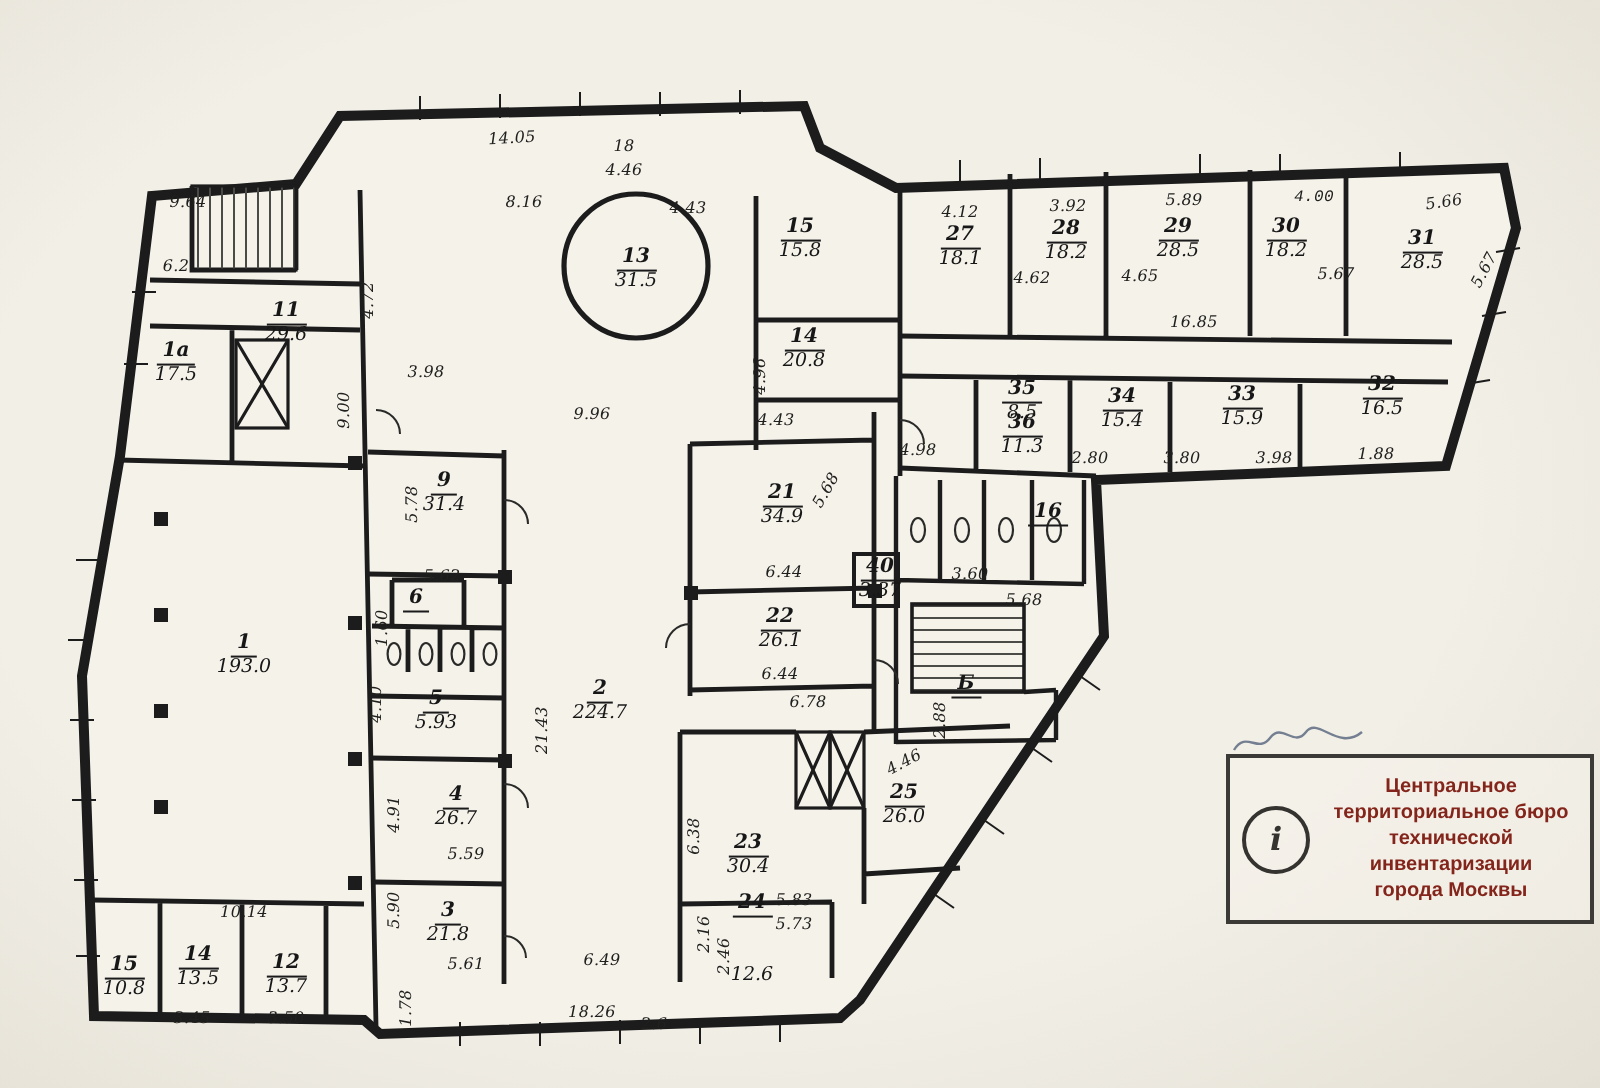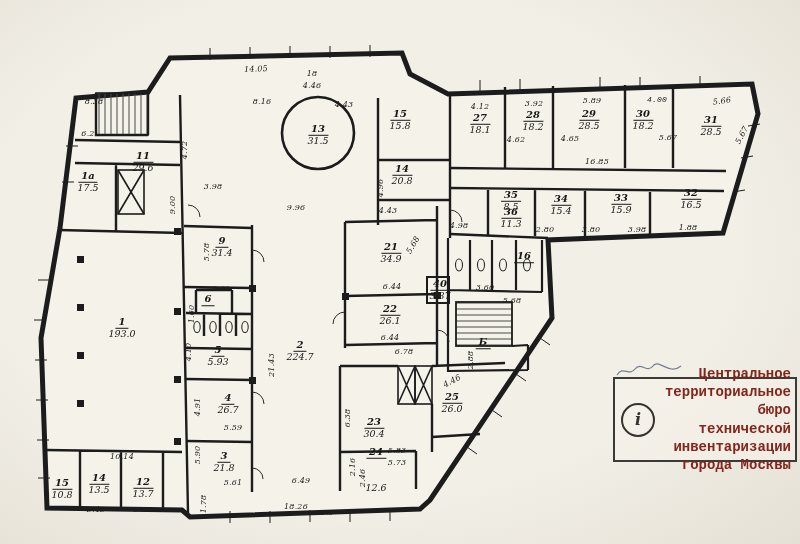--- a/index.html
+++ b/index.html
@@ -40,23 +40,23 @@
     position:absolute;left:613px;top:377px;width:184px;height:85px;
     border:2.5px solid #3c3a36;background:rgba(246,243,235,.55);
     display:flex;align-items:center;box-sizing:border-box;padding:4px 4px 4px 6px;
   }
   .stamp-icon{
     width:30px;height:30px;border:2px solid #35332f;border-radius:50%;
     flex:0 0 30px;display:flex;align-items:center;justify-content:center;
     font-size:16px;font-style:italic;font-weight:bold;color:#35332f;margin-right:5px;
   }
   .stamp-text{
-    flex:1;text-align:right;color:#84251b;
-    font-family:Liberation Mono, monospace;font-weight:bold;
-    font-size:14px;line-height:1.3;
+    flex:1;text-align:center;color:#84251b;
+    font-family:Liberation Sans, sans-serif;font-weight:bold;
+    font-size:10px;line-height:1.3;
   }
   .stamp-note{position:absolute;right:0;top:-18px;}
 </style>
 </head>
 <body>
 
 <div class="page">
 
   <svg width="800" height="544" viewBox="0 0 800 544">
     <defs>
@@ -283,21 +283,21 @@
       <span class="dim-label" style="left: 722px; top: 101px; transform: translate(-50%, -50%) rotate(-8deg);">5.66</span>
       <span class="dim-label" style="left: 516px; top: 139px; transform: translate(-50%, -50%) rotate(0deg);">4.62</span>
       <span class="dim-label" style="left: 570px; top: 138px; transform: translate(-50%, -50%) rotate(0deg);">4.65</span>
       <span class="dim-label" style="left: 668px; top: 137px; transform: translate(-50%, -50%) rotate(0deg);">5.67</span>
       <span class="dim-label" style="left: 742px; top: 135px; transform: translate(-50%, -50%) rotate(-62deg);">5.67</span>
       <span class="dim-label" style="left: 597px; top: 161px; transform: translate(-50%, -50%) rotate(0deg);">16.85</span>
       <span class="dim-label" style="left: 545px; top: 229px; transform: translate(-50%, -50%) rotate(0deg);">2.80</span>
       <span class="dim-label" style="left: 591px; top: 229px; transform: translate(-50%, -50%) rotate(0deg);">3.80</span>
       <span class="dim-label" style="left: 637px; top: 229px; transform: translate(-50%, -50%) rotate(0deg);">3.98</span>
       <span class="dim-label" style="left: 688px; top: 227px; transform: translate(-50%, -50%) rotate(0deg);">1.88</span>
-      <span class="dim-label" style="left: 94px; top: 101px; transform: translate(-50%, -50%) rotate(0deg);">8.38</span>
+      <span class="dim-label" style="left: 94px; top: 101px; transform: translate(-50%, -50%) rotate(0deg);">9.64</span>
       <span class="dim-label" style="left: 88px; top: 133px; transform: translate(-50%, -50%) rotate(0deg);">6.2</span>
       <span class="dim-label" style="left: 172px; top: 205px; transform: translate(-50%, -50%) rotate(-90deg);">9.00</span>
       <span class="dim-label" style="left: 184px; top: 150px; transform: translate(-50%, -50%) rotate(-90deg);">4.72</span>
       <span class="dim-label" style="left: 213px; top: 186px; transform: translate(-50%, -50%) rotate(0deg);">3.98</span>
       <span class="dim-label" style="left: 296px; top: 207px; transform: translate(-50%, -50%) rotate(0deg);">9.96</span>
       <span class="dim-label" style="left: 380px; top: 188px; transform: translate(-50%, -50%) rotate(-90deg);">4.96</span>
       <span class="dim-label" style="left: 206px; top: 252px; transform: translate(-50%, -50%) rotate(-90deg);">5.78</span>
       <span class="dim-label" style="left: 221px; top: 288px; transform: translate(-50%, -50%) rotate(0deg);">5.62</span>
       <span class="dim-label" style="left: 191px; top: 314px; transform: translate(-50%, -50%) rotate(-90deg);">1.60</span>
       <span class="dim-label" style="left: 271px; top: 365px; transform: translate(-50%, -50%) rotate(-90deg);">21.43</span>

